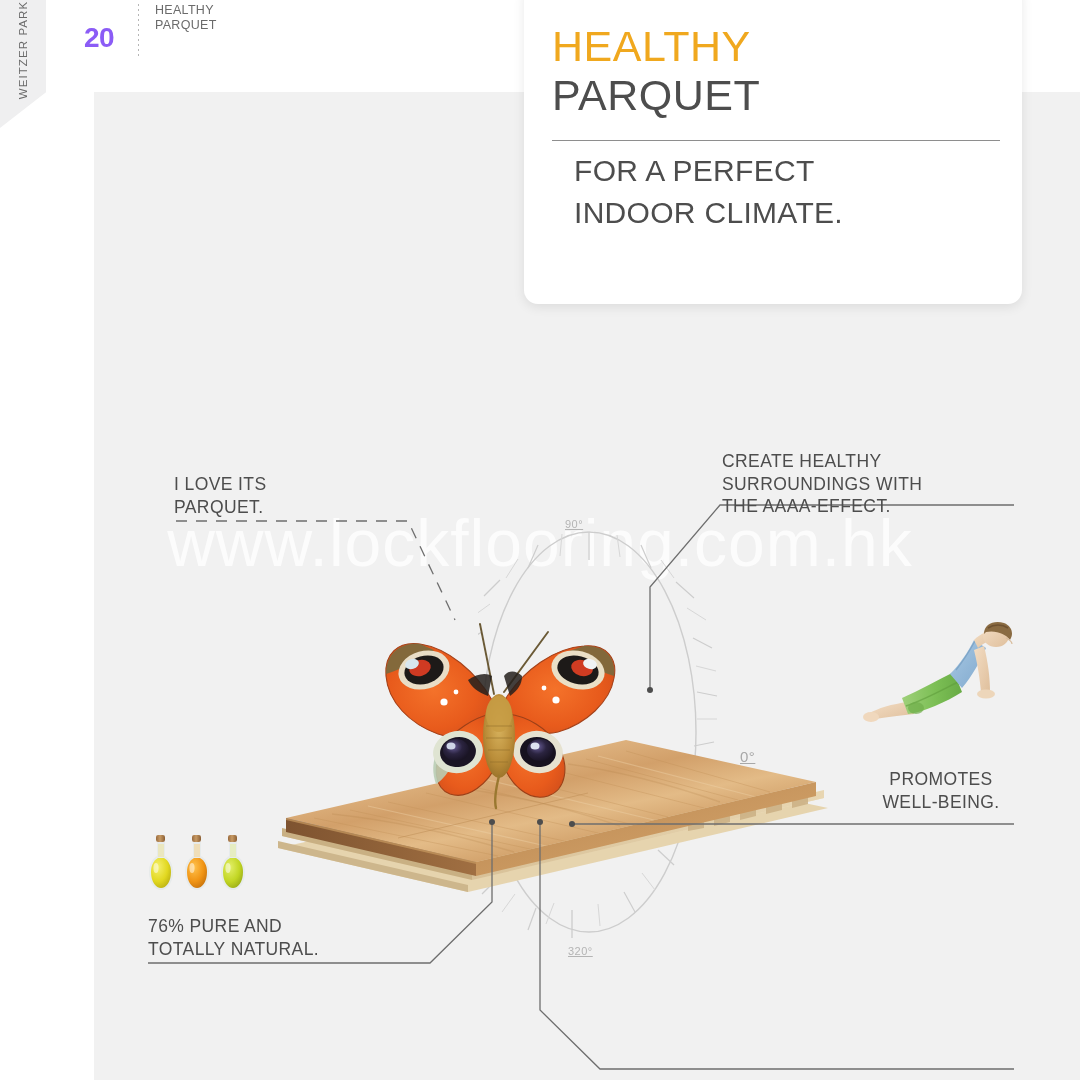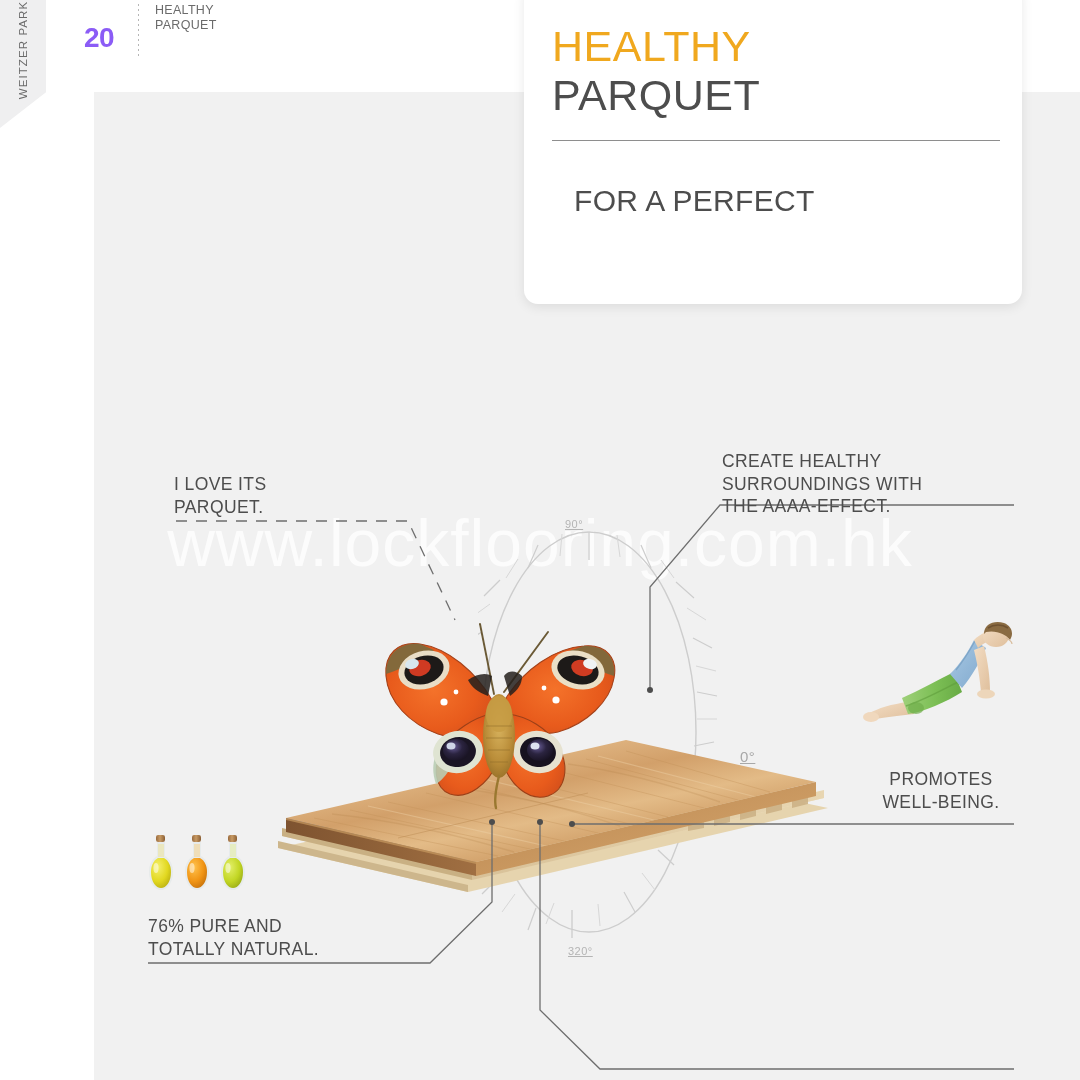--- a/index.html
+++ b/index.html
@@ -114,21 +114,21 @@
     color: #4d4d4d;
     letter-spacing: 0.5px;
   }
   .title-rule {
     margin-top: 20px;
     width: 448px;
     height: 1px;
     background: #8e8e8e;
   }
   .subtitle {
-    margin-top: 39px;
+    margin-top: 9px;
     margin-left: 22px;
     font-size: 30px;
     line-height: 42px;
     color: #4d4d4d;
     letter-spacing: 0.3px;
   }
 
   
   .watermark {
     position: absolute;
@@ -573,17 +573,17 @@
   <div class="callout callout-wellbeing">PROMOTES
 WELL-BEING.</div>
   <div class="callout callout-pure">76% PURE AND
 TOTALLY NATURAL.</div>
 
   <div class="title-card">
     <div class="title-inner">
       <div class="title-line1">HEALTHY</div>
       <div class="title-line2">PARQUET</div>
       <div class="title-rule"></div>
-      <div class="subtitle"><span>FOR A PERFECT</span><br></div>
+      <div class="subtitle"><span>FOR A PERFECT</span><br><span>INDOOR CLIMATE.</span></div>
     </div>
   </div>
 
 </div>
 
 </body></html>

